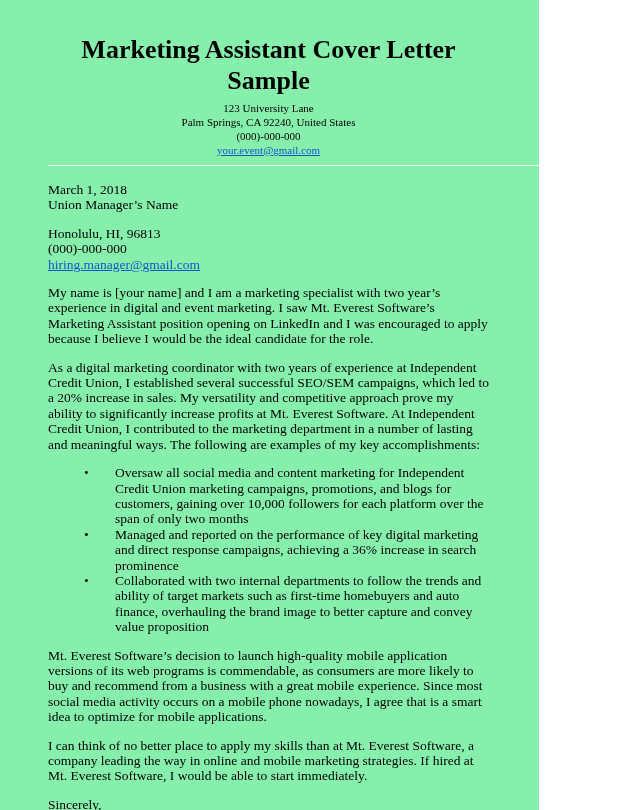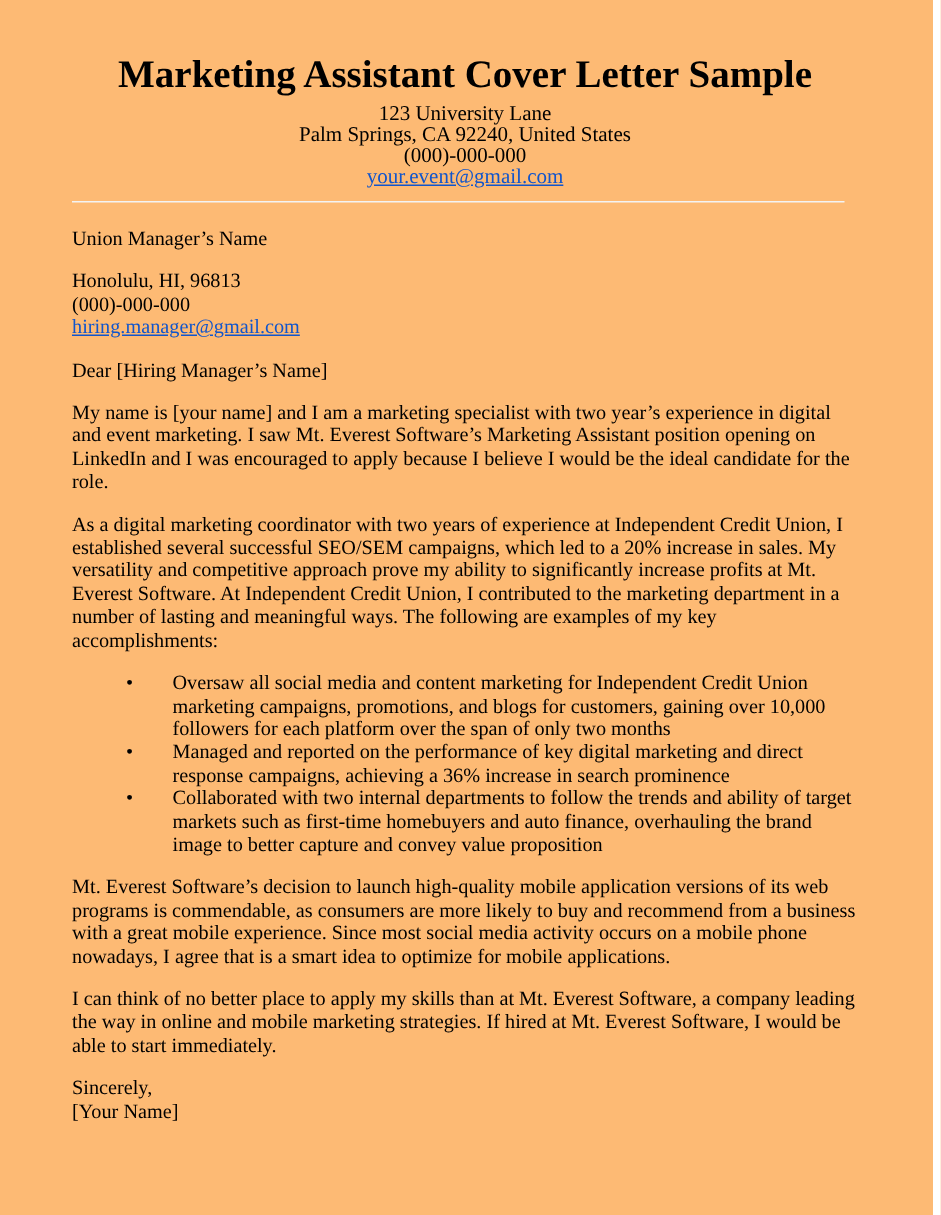--- a/index.html
+++ b/index.html
@@ -1,41 +1,41 @@
 <!DOCTYPE html>
 <html><head>
 <meta charset="utf-8">
 <style>
   html, body {
     margin: 0;
     padding: 0;
     background: #ffffff;
   }
   .page {
-    width: 622px;
+    width: 539px;
     height: 810px;
     box-sizing: border-box;
     padding: 34px 50px 0 48px;
-    background: #fdba74;
+    background: #86efac;
     overflow: hidden;
     font-family: "Liberation Serif", "DejaVu Serif", serif;
     color: #000000;
   }
   .doc-title {
     margin: 0;
     font-size: 26px;
     line-height: 31px;
     font-weight: bold;
     text-align: center;
     color: #000000;
   }
   .contact {
     margin-top: 5px;
     text-align: center;
-    font-size: 14px;
+    font-size: 11px;
     line-height: 14px;
   }
   .contact div { margin: 0; }
   a.email-link {
     color: #1155cc;
     text-decoration: underline;
     cursor: pointer;
   }
   .divider {
     margin-top: 8px;
@@ -79,30 +79,30 @@
       <div>Palm Springs, CA 92240, United States</div>
       <div>(000)-000-000</div>
       <div><a class="email-link" href="#">your.event@gmail.com</a></div>
     </div>
     <div class="divider"></div>
   </header>
 
   <main class="letter-body">
 
     <div class="block">
+      <div>March 1, 2018</div>
       <div>Union Manager’s Name</div>
     </div>
 
     <div class="block">
       <div>Honolulu, HI, 96813</div>
       <div>(000)-000-000</div>
       <div><a class="email-link" href="#">hiring.manager@gmail.com</a></div>
     </div>
 
-    <p class="block">Dear [Hiring Manager’s Name]</p>
 
     <p class="block">My name is [your name] and I am a marketing specialist with two year’s experience in digital and event marketing. I saw Mt. Everest Software’s Marketing Assistant position opening on LinkedIn and I was encouraged to apply because I believe I would be the ideal candidate for the role.</p>
 
     <p class="block">As a digital marketing coordinator with two years of experience at Independent Credit Union, I established several successful SEO/SEM campaigns, which led to a 20% increase in sales. My versatility and competitive approach prove my ability to significantly increase profits at Mt. Everest Software. At Independent Credit Union, I contributed to the marketing department in a number of lasting and meaningful ways. The following are examples of my key accomplishments:</p>
 
     <ul class="accomplishments">
       <li>Oversaw all social media and content marketing for Independent Credit Union marketing campaigns, promotions, and blogs for customers, gaining over 10,000 followers for each platform over the span of only two months</li>
       <li>Managed and reported on the performance of key digital marketing and direct response campaigns, achieving a 36% increase in search prominence</li>
       <li>Collaborated with two internal departments to follow the trends and ability of target markets such as first-time homebuyers and auto finance, overhauling the brand image to better capture and convey value proposition</li>
     </ul>

